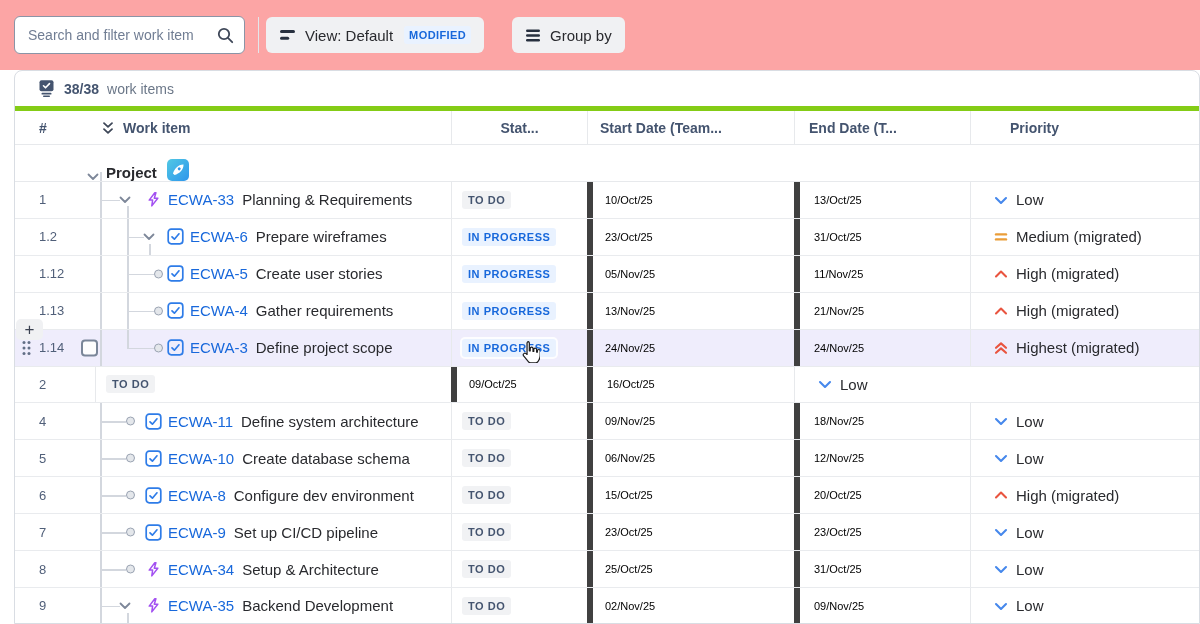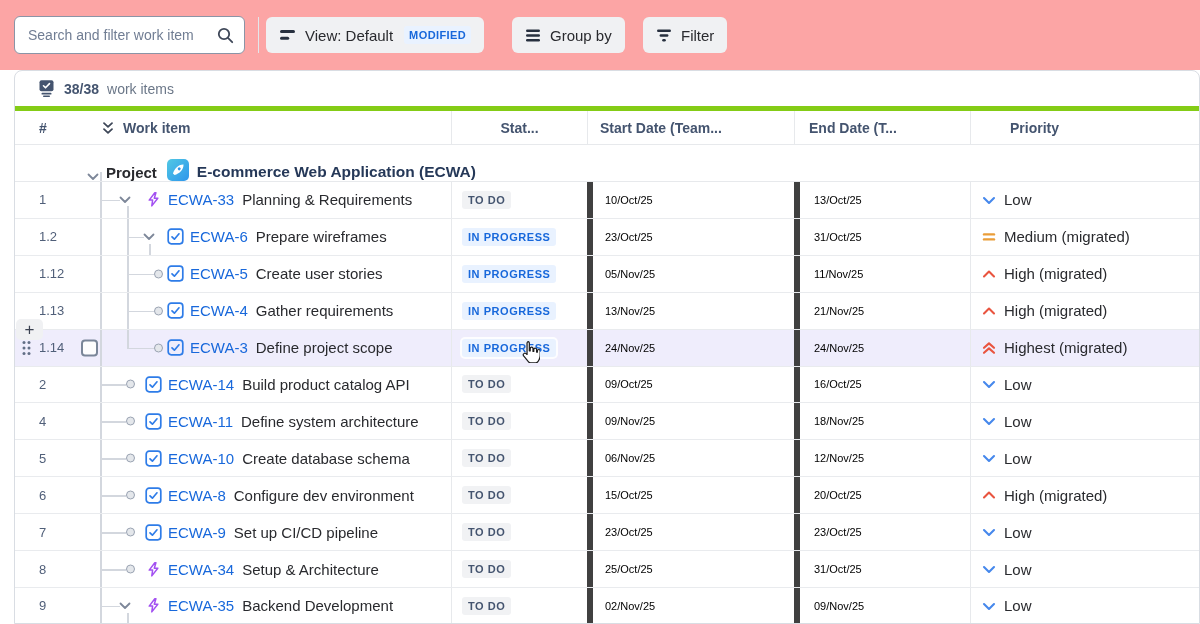--- a/index.html
+++ b/index.html
@@ -63,21 +63,21 @@
   
   .row { position:relative; height:36.92px; border-bottom:1px solid #E9EBEE; background:#fff; }
   .row.hl { background:#EFEDFC; }
   .cell { display:flex; align-items:center; min-width:0; }
   .c-num { padding-left:24px; font-size:13px; color:#505F79; }
   .c-item { position:relative; overflow:hidden; }
   .c-status { border-left:1px solid #E7E9EC; padding-left:10px; }
   .c-start, .c-end { border-left:6px solid #404040; font-size:11px; color:#000000; }
   .c-start { padding-left:12px; }
   .c-end { padding-left:14px; }
-  .c-priority { border-left:1px solid #E7E9EC; padding-left:10px; gap:7px; }
+  .c-priority { border-left:1px solid #E7E9EC; padding-left:22px; gap:7px; }
   .c-priority .plabel { font-size:15px; color:#292A2E; white-space:nowrap; }
   .key { font-size:15px; color:#1868DB; text-decoration:none; white-space:nowrap; }
   .summary { font-size:15px; color:#292A2E; margin-left:8px; white-space:nowrap; }
   .type-icon { display:inline-flex; flex-shrink:0; margin-right:6px; }
   .badge {
     font-size:11px; font-weight:700; letter-spacing:.55px; padding:3px 6px;
     border-radius:3px; white-space:nowrap;
   }
   .badge.todo { background:#F1F2F4; color:#44546F; }
   .badge.inprogress { background:#E9F2FF; color:#1868DB; }
@@ -134,30 +134,20 @@
     <span style="display:flex;">
       <svg width="16" height="15" viewBox="0 0 16 15">
           <rect x="1" y="1.6" width="14" height="2.4" rx="1.2" fill="#27303F"></rect>
           <rect x="1" y="6.3" width="14" height="2.4" rx="1.2" fill="#27303F"></rect>
           <rect x="1" y="11" width="14" height="2.4" rx="1.2" fill="#27303F"></rect>
         </svg>
     </span>
     <span>Group by</span>
   </button>
 
-  <button class="tb-btn btn-filter">
-    <span style="display:flex;">
-      <svg width="16" height="15" viewBox="0 0 16 15">
-          <rect x="1" y="1.6" width="14" height="2.4" rx="1.2" fill="#27303F"></rect>
-          <rect x="3.6" y="6.3" width="8.8" height="2.4" rx="1.2" fill="#27303F"></rect>
-          <rect x="6.2" y="11" width="3.6" height="2.4" rx="1.2" fill="#27303F"></rect>
-        </svg>
-    </span>
-    <span>Filter</span>
-  </button>
 </div>
 
 <div class="card">
 
   <div class="items-bar">
     <span style="display:flex;">
       <svg width="19" height="19" viewBox="0 0 19 19">
           <rect x="2.5" y="1.2" width="14" height="11" rx="2" fill="#44546F"></rect>
           <polyline points="6.5,6.8 8.5,8.8 12.5,4.6" fill="none" stroke="#fff" stroke-width="1.6" stroke-linecap="round" stroke-linejoin="round"></polyline>
           <rect x="4.5" y="13.7" width="10" height="1.9" rx=".9" fill="#44546F"></rect>
@@ -200,21 +190,20 @@
               <stop offset="1" stop-color="#2E96EC"></stop>
             </linearGradient>
           </defs>
           <rect width="22" height="22" rx="5" fill="url(#rg)"></rect>
           <g transform="rotate(45 11 11)">
             <path d="M11 3.2c2 1.9 2.9 4.2 2.9 7 0 2.3-.6 4.6-1.8 6.8h-2.2C8.7 14.8 8.1 12.5 8.1 10.2c0-2.8.9-5.1 2.9-7z" fill="#fff"></path>
             <circle cx="11" cy="9.3" r="1.5" fill="#2E96EC"></circle>
           </g>
         </svg>
     </span>
-    <span class="project-title">E-commerce Web Application (ECWA)</span>
     <div class="tv" style="left:85px;top:76%;height:24%;"></div>
   </div>
 
   <div id="rows">
       <div class="grid-row row">
         <div class="cell c-num">
           <span>1</span>
         </div>
         <div class="cell c-item">
           <div class="tv" style="left: 5px; top: 0%; height: 100%;"></div>
@@ -391,33 +380,20 @@
             <circle cx="2" cy="13" r="1.5"></circle>
             <circle cx="7" cy="13" r="1.5"></circle>
           </svg>
         </span>
         <div class="row-checkbox"></div>
       </div>
       <div class="grid-row row">
         <div class="cell c-num">
           <span>2</span>
         </div>
-        <div class="cell c-item">
-          <div class="tv" style="left: 5px; top: 0%; height: 100%;"></div>
-          <div class="th" style="left: 5px; width: 26px;"></div>
-          <div class="tdot" style="left: 30.5px;"></div>
-          <span class="type-icon" style="margin-left: 50px;">
-            <svg width="17" height="17" viewBox="0 0 17 17">
-              <rect x="1.2" y="1.2" width="14.6" height="14.6" rx="3" fill="none" stroke="#2E7CE8" stroke-width="1.7"></rect>
-              <polyline points="5,8.8 7.4,11.2 12,5.8" fill="none" stroke="#2E7CE8" stroke-width="1.7" stroke-linecap="round" stroke-linejoin="round"></polyline>
-            </svg>
-          </span>
-          <a class="key" href="#">ECWA-14</a>
-          <span class="summary">Build product catalog API</span>
-        </div>
         <div class="cell c-status">
           <span class="badge todo">TO DO</span>
         </div>
         <div class="cell c-start">09/Oct/25</div>
         <div class="cell c-end">16/Oct/25</div>
         <div class="cell c-priority">
           <span style="display: flex;">
             <svg width="16" height="16" viewBox="0 0 16 16" fill="none" stroke="#4688EC" stroke-width="2.1" stroke-linecap="round" stroke-linejoin="round">
               <polyline points="3,6 8,11 13,6"></polyline>
             </svg>

